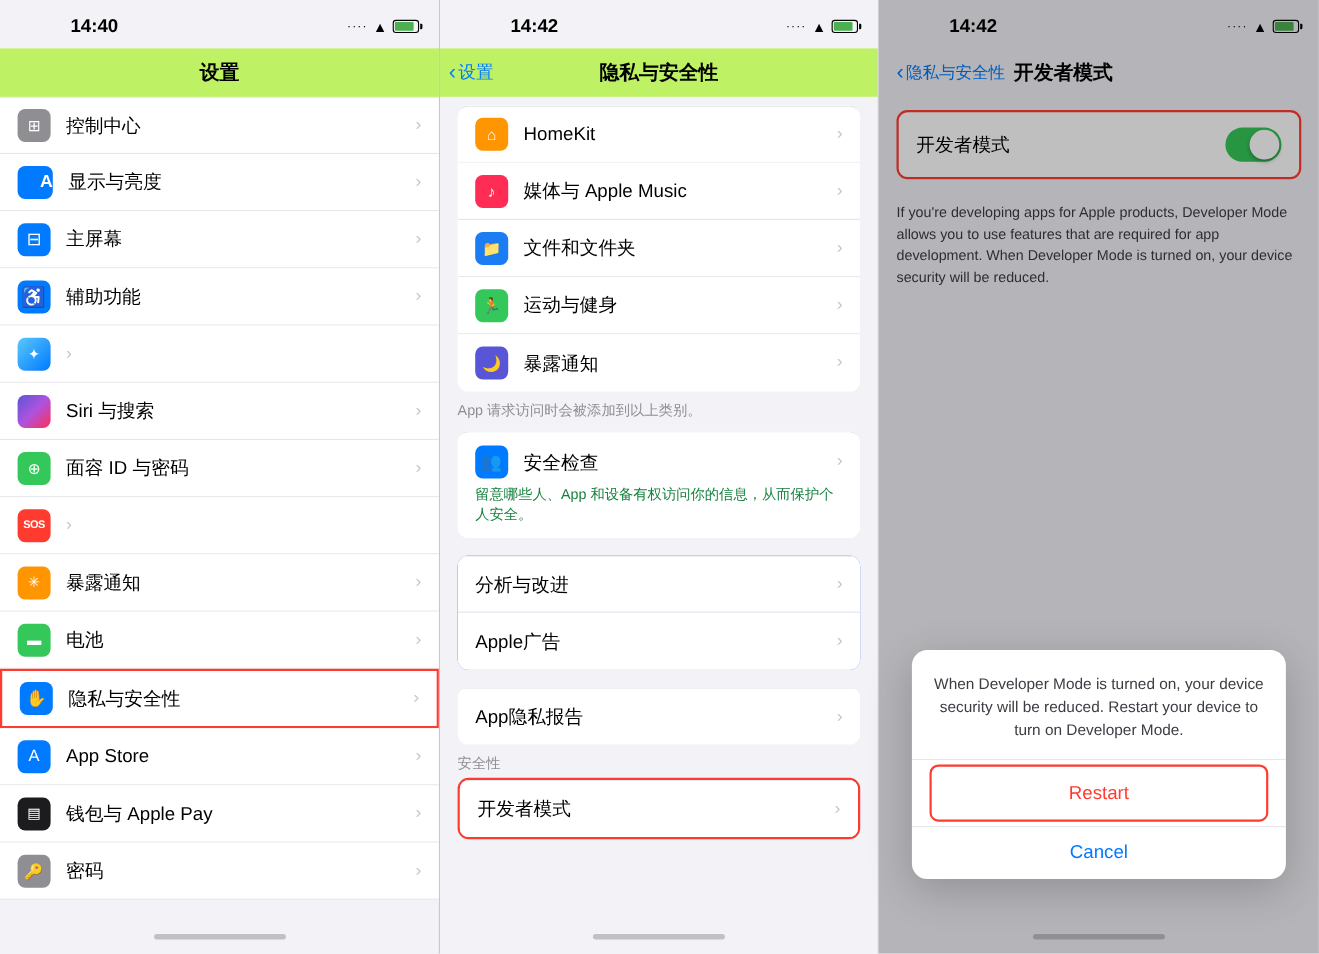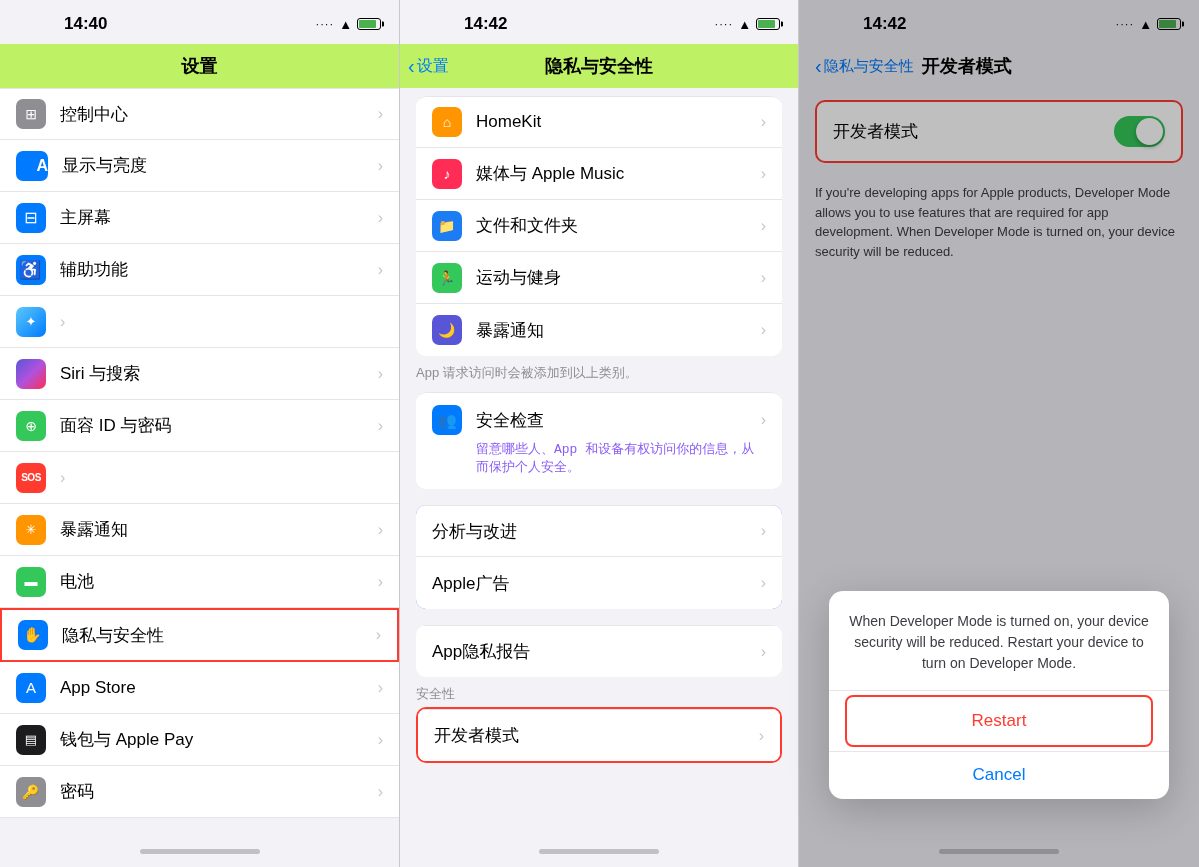--- a/index.html
+++ b/index.html
@@ -433,21 +433,21 @@
     </div>
     <div class="section-note">App 请求访问时会被添加到以上类别。</div>
 
     <div style="background:#fff; border-radius:10px; margin:0 16px 0 16px; overflow:hidden;">
       <div class="settings-item" style="border-radius:10px; border-bottom:none; flex-direction:column; align-items:flex-start; padding:12px 16px;">
         <div style="display:flex;align-items:center;width:100%;">
           <div class="settings-icon" style="background:#007aff; font-size:16px; margin-right:14px;">👥</div>
           <span class="settings-label">安全检查</span>
           <span class="chevron-right">›</span>
         </div>
-        <p style="font-size:13px;color:#8b5cf6;margin-top:6px;margin-left:44px;line-height:1.4;font-family:Liberation Mono, monospace;">留意哪些人、App 和设备有权访问你的信息，从而保护个人安全。</p>
+        <p style="font-size:13px;color:#15803d;margin-top:6px;line-height:1.4;">留意哪些人、App 和设备有权访问你的信息，从而保护个人安全。</p>
       </div>
     </div>
 
     <div style="margin-top:16px;"></div>
 
     <div style="background:#3b82f6; border-radius:10px; margin:0 16px; overflow:hidden;">
       <div class="settings-item">
         <span class="settings-label">分析与改进</span>
         <span class="chevron-right">›</span>
       </div>

